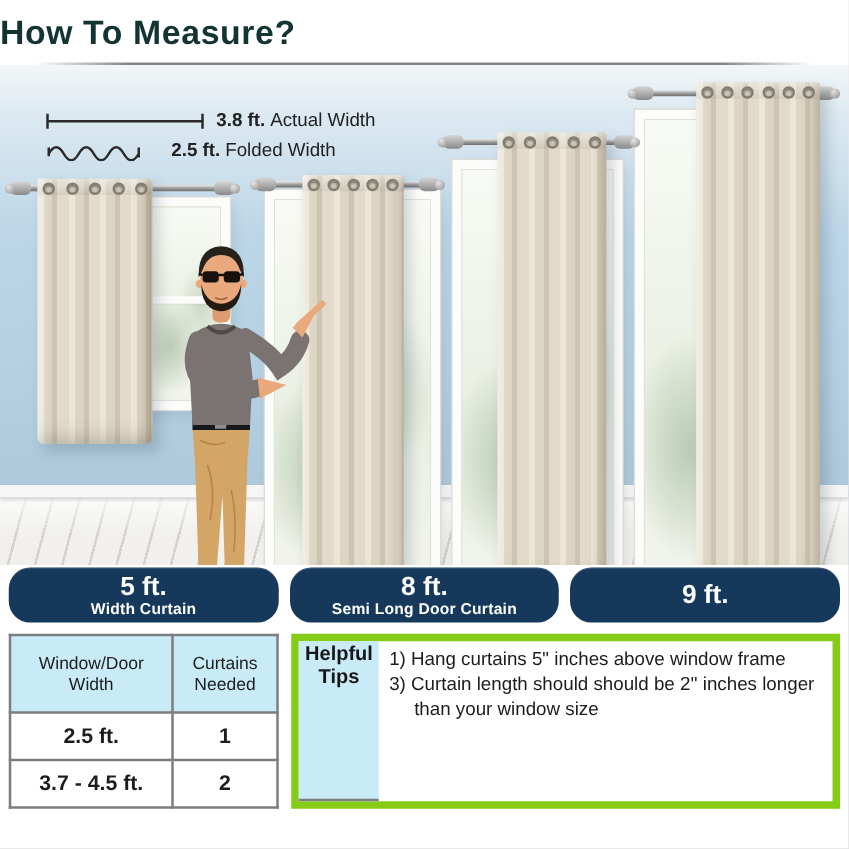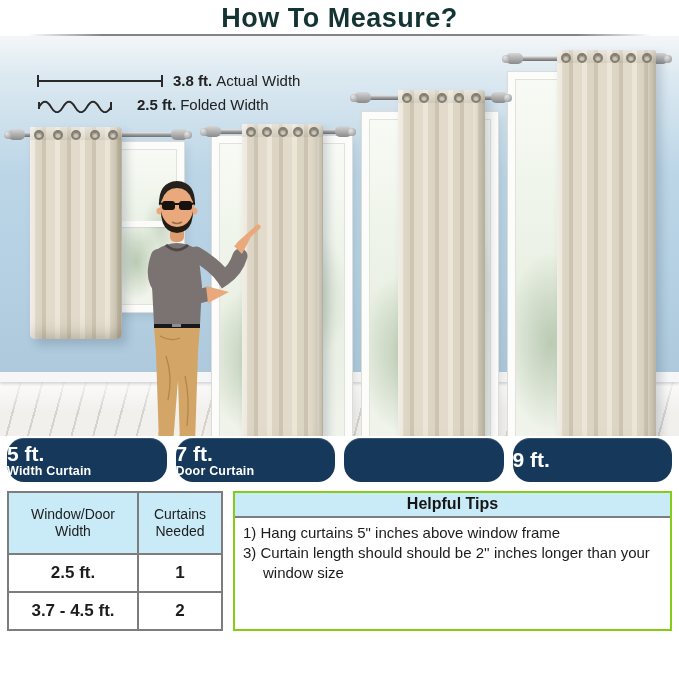--- a/index.html
+++ b/index.html
@@ -1,20 +1,20 @@
 <!DOCTYPE html>
 <html><head>
 <meta charset="utf-8">
 <style>
   * { margin:0; padding:0; box-sizing:border-box; }
   body { font-family:"Liberation Sans", sans-serif; background:#888; }
   .page { width:679px; height:679px; background:#fff; position:relative; overflow:hidden; margin:0 auto; }
 
   
-  .header { height:36px; position:relative; display:flex; align-items:center; justify-content:center; background:#fff; }
+  .header { height:52px; position:relative; display:flex; align-items:center; justify-content:flex-start; background:#fff; }
   .page-title { font-size:27px; font-weight:bold; color:#143434; letter-spacing:.5px; }
   .header-divider { position:absolute; left:28px; right:28px; bottom:0; height:2px;
     background:linear-gradient(90deg, rgba(130,130,130,0), rgba(110,110,110,.85) 12%, rgba(110,110,110,.85) 88%, rgba(130,130,130,0)); }
 
   
   .scene { position:relative; height:400px; overflow:hidden;
     background:linear-gradient(180deg,#f3f6f8 0%,#dce9f1 10%,#bcd6e7 34%,#b4d0e2 62%,#adc9db 84%,#a7c3d6 100%); }
 
   .baseboard { position:absolute; left:0; right:0; bottom:54px; height:10px; background:#f5f6f5; box-shadow:0 2px 3px rgba(60,70,80,.2); z-index:3; }
   .floor { position:absolute; left:0; right:0; bottom:0; height:54px; z-index:2;
@@ -59,34 +59,34 @@
   .man { position:absolute; left:126px; top:138px; width:138px; height:294px; z-index:15; }
 
   
   .measure { position:absolute; left:36px; top:36px; z-index:20; display:flex; flex-direction:column; gap:7px; }
   .measure-row { display:flex; align-items:center; gap:9px; }
   .measure-text { font-size:15px; color:#222; white-space:nowrap; }
   .measure-text b { font-weight:bold; margin-right:4px; }
 
   
   .banners { display:flex; gap:9px; padding:0 7px; margin-top:2px; height:44px; }
-  .banner { flex:1; background:#16395b; border-radius:17px; color:#fff; 
+  .banner { flex:1; background:#16395b; border-radius:17px; color:#fff; text-align:center;
     display:flex; flex-direction:column; justify-content:center; line-height:1.05; padding-top:1px;
     box-shadow:inset 0 1px 0 rgba(255,255,255,.15); }
   .banner-size { font-size:21px; font-weight:bold; }
   .banner-label { font-size:12.5px; font-weight:bold; letter-spacing:.2px; }
 
   
   .bottom { display:flex; gap:10px; padding:0 7px; margin-top:9px; align-items:stretch; }
   table.sizing { width:216px; border-collapse:collapse; background:#fff; }
   table.sizing th, table.sizing td { border:2px solid #7d7d7d; text-align:center; vertical-align:middle; color:#1d1d1d; }
   table.sizing th { background:#c9ebf7; font-size:14px; font-weight:normal; line-height:1.2; height:62px; padding:2px 4px; }
   table.sizing td { font-size:17px; font-weight:bold; height:38px; }
 
-  .tips { flex:1; border:2px solid #84cc16; background:#fff; display:flex; flex-direction:column; }
+  .tips { flex:1; border:6px solid #84cc16; background:#fff; display:flex; flex-direction:row; }
   .tips-header { background:#c9ebf7; border-bottom:2px solid #7d7d7d; text-align:center;
     font-size:16px; font-weight:bold; color:#161616; padding:2px 0 3px; }
   .tips-body { padding:5px 8px 4px 8px; }
   .tip-item { font-size:15px; color:#1c1c1c; line-height:1.34; padding-left:20px; text-indent:-20px; }
 </style>
 </head>
 <body>
 
 <div class="page">
 
@@ -213,24 +213,22 @@
       </div>
     </div>
   </div>
 
   <div class="banners">
     <div class="banner">
       <div class="banner-size">5 ft.</div>
       <div class="banner-label">Width Curtain</div>
     </div>
     <div class="banner">
-      <div class="banner-size">7 ft.</div>
-      <div class="banner-label">Door Curtain</div>
-    </div>
-    <div class="banner">
+      <div class="banner-size">8 ft.</div>
+      <div class="banner-label">Semi Long Door Curtain</div>
     </div>
     <div class="banner">
       <div class="banner-size">9 ft.</div>
     </div>
   </div>
 
   <div class="bottom">
     <table class="sizing">
       <tbody>
           <tr>

